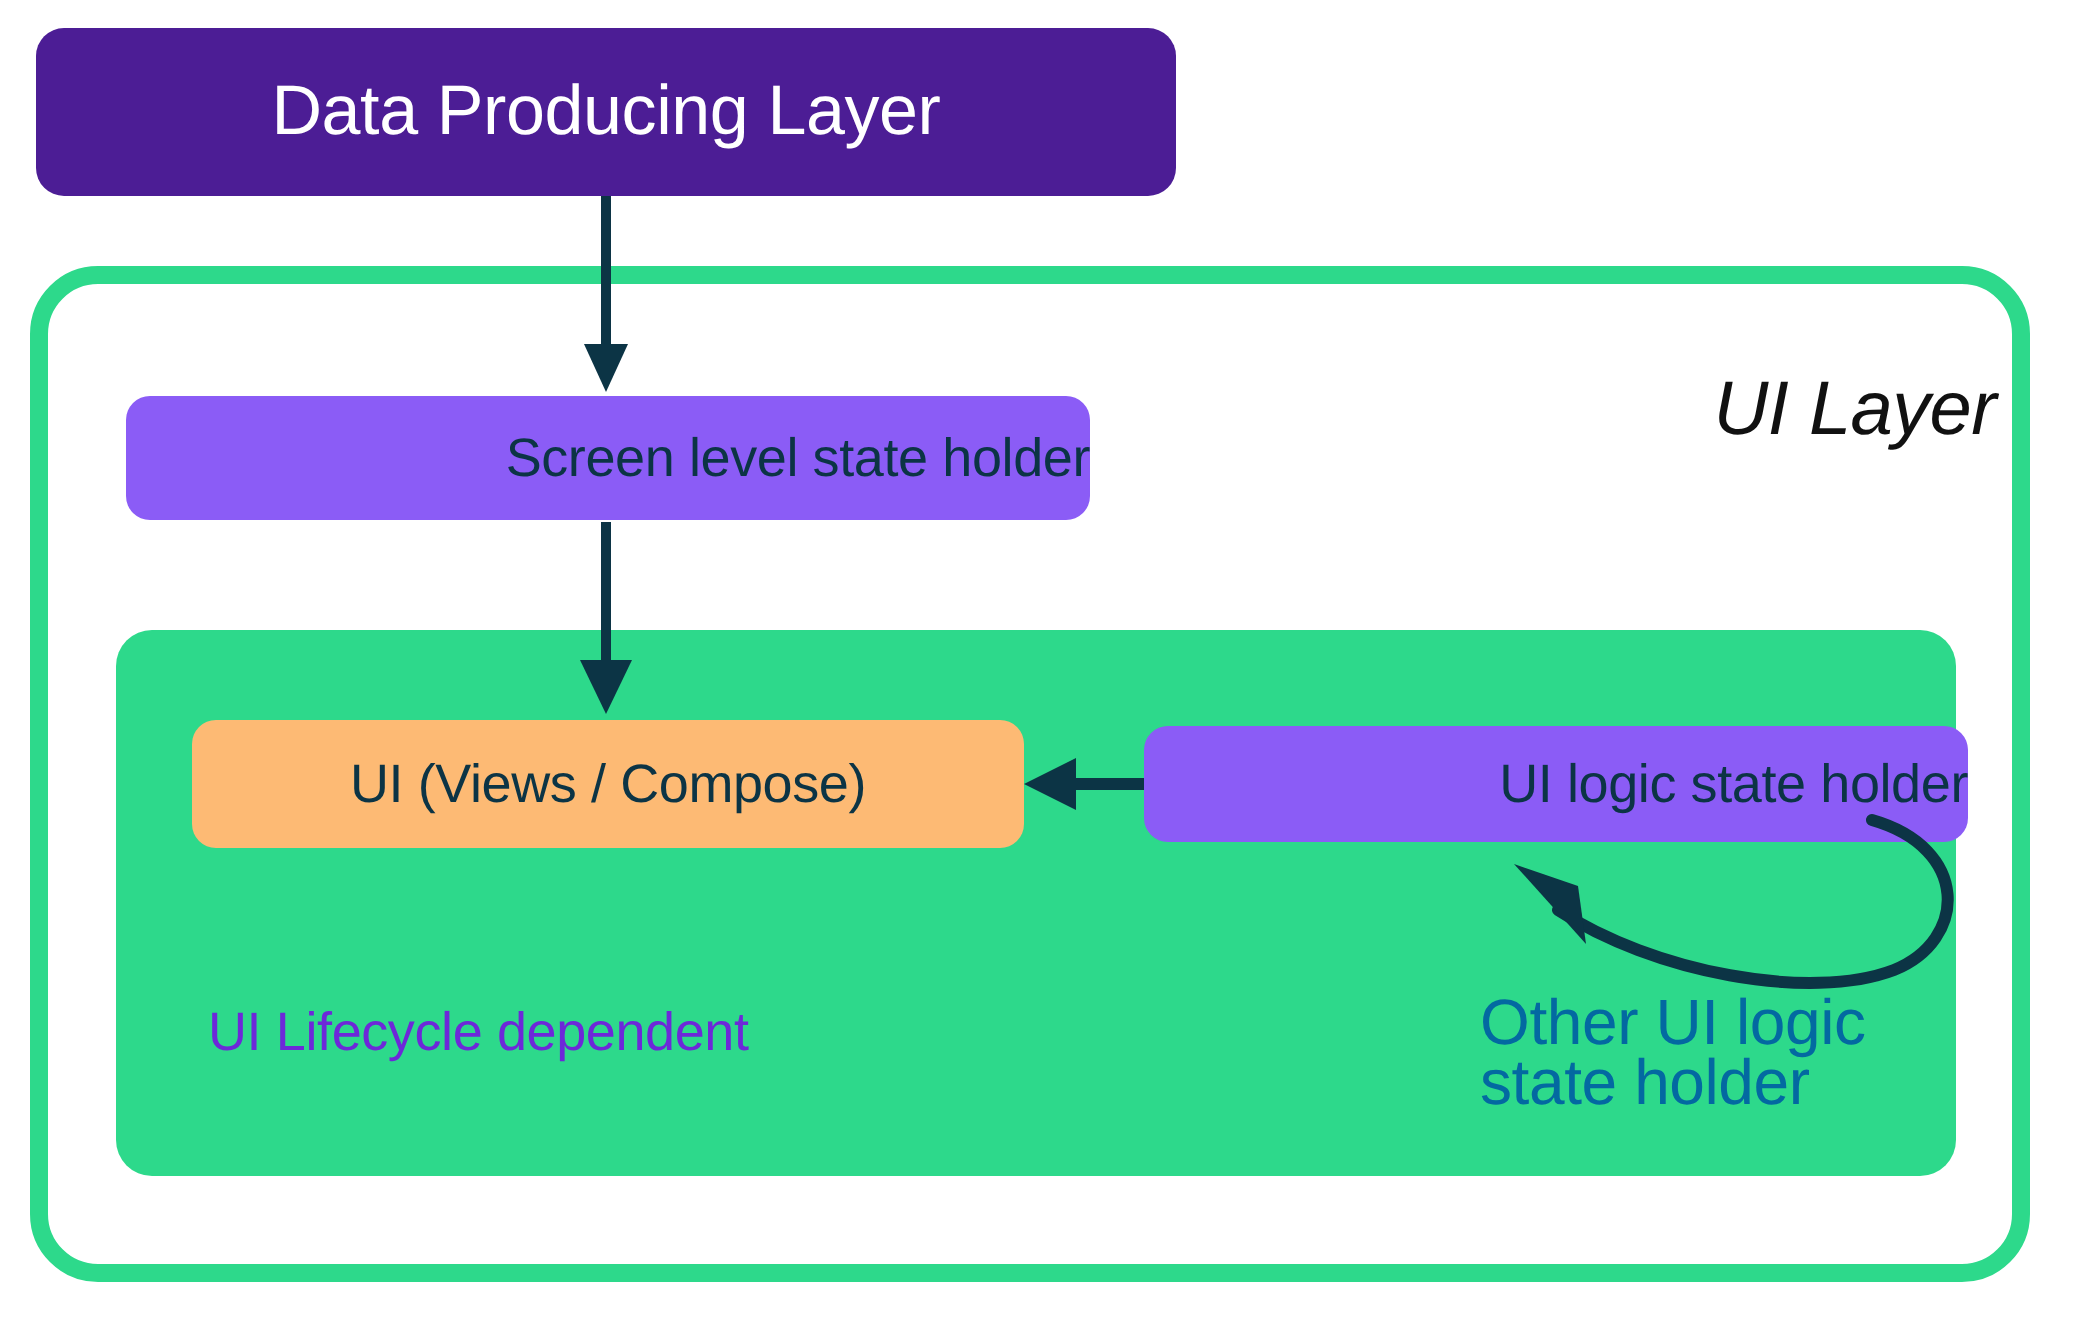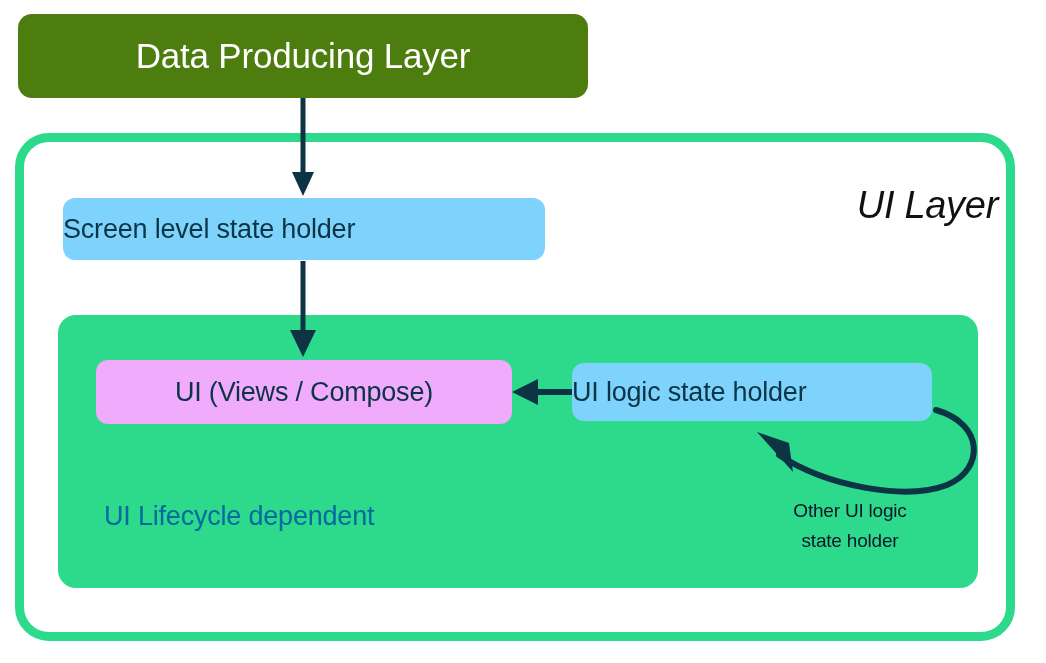--- a/index.html
+++ b/index.html
@@ -18,21 +18,21 @@
     overflow: hidden;
   }
 
   
   .box-dark {
     position: absolute;
     left: 18px;
     top: 14px;
     width: 570px;
     height: 84px;
-    background: #4d7c0f;
+    background: #4c1d95;
     border-radius: 14px;
     display: flex;
     align-items: center;
     justify-content: center;
   }
   .box-dark .label {
     color: #ffffff;
     font-size: 35px;
     letter-spacing: -0.2px;
     white-space: nowrap;
@@ -57,95 +57,94 @@
     font-size: 38px;
     color: #111111;
     letter-spacing: -0.3px;
     white-space: nowrap;
     font-style: italic;
   }
 
   
   .box-blue {
     position: absolute;
-    background: #7dd3fc;
+    background: #8b5cf6;
     border-radius: 12px;
     display: flex;
     align-items: center;
-    justify-content: flex-start;
+    justify-content: flex-end;
   }
   .box-blue .label {
     color: #0C3445;
     font-size: 27px;
     letter-spacing: -0.2px;
     white-space: nowrap;
   }
   #screen-state-holder {
     left: 63px;
     top: 198px;
     width: 482px;
     height: 62px;
   }
   #ui-logic-state-holder {
     left: 572px;
     top: 363px;
-    width: 360px;
+    width: 412px;
     height: 58px;
   }
 
   
   .lifecycle-panel {
     position: absolute;
     left: 58px;
     top: 315px;
     width: 920px;
     height: 273px;
     background: #2DD98B;
     border-radius: 18px;
   }
   .lifecycle-caption {
     position: absolute;
     left: 104px;
     top: 501px;
     font-size: 27px;
-    color: #0369a1;
+    color: #6d28d9;
     letter-spacing: -0.2px;
     white-space: nowrap;
   }
 
   
   .box-cream {
     position: absolute;
     left: 96px;
     top: 360px;
     width: 416px;
     height: 64px;
-    background: #f0abfc;
+    background: #fdba74;
     border-radius: 12px;
     display: flex;
     align-items: center;
     justify-content: center;
   }
   .box-cream .label {
     color: #0C3445;
     font-size: 27px;
     letter-spacing: -0.2px;
     white-space: nowrap;
   }
 
   
   .loop-caption {
     position: absolute;
     left: 740px;
     top: 496px;
     width: 220px;
-    text-align: center;
-    font-size: 19px;
+    font-size: 32px;
     line-height: 30px;
-    color: #0f172a;
+    color: #0369a1;
     letter-spacing: -0.2px;
   }
 
   
   .arrows {
     position: absolute;
     left: 0;
     top: 0;
     width: 1046px;
     height: 663px;

